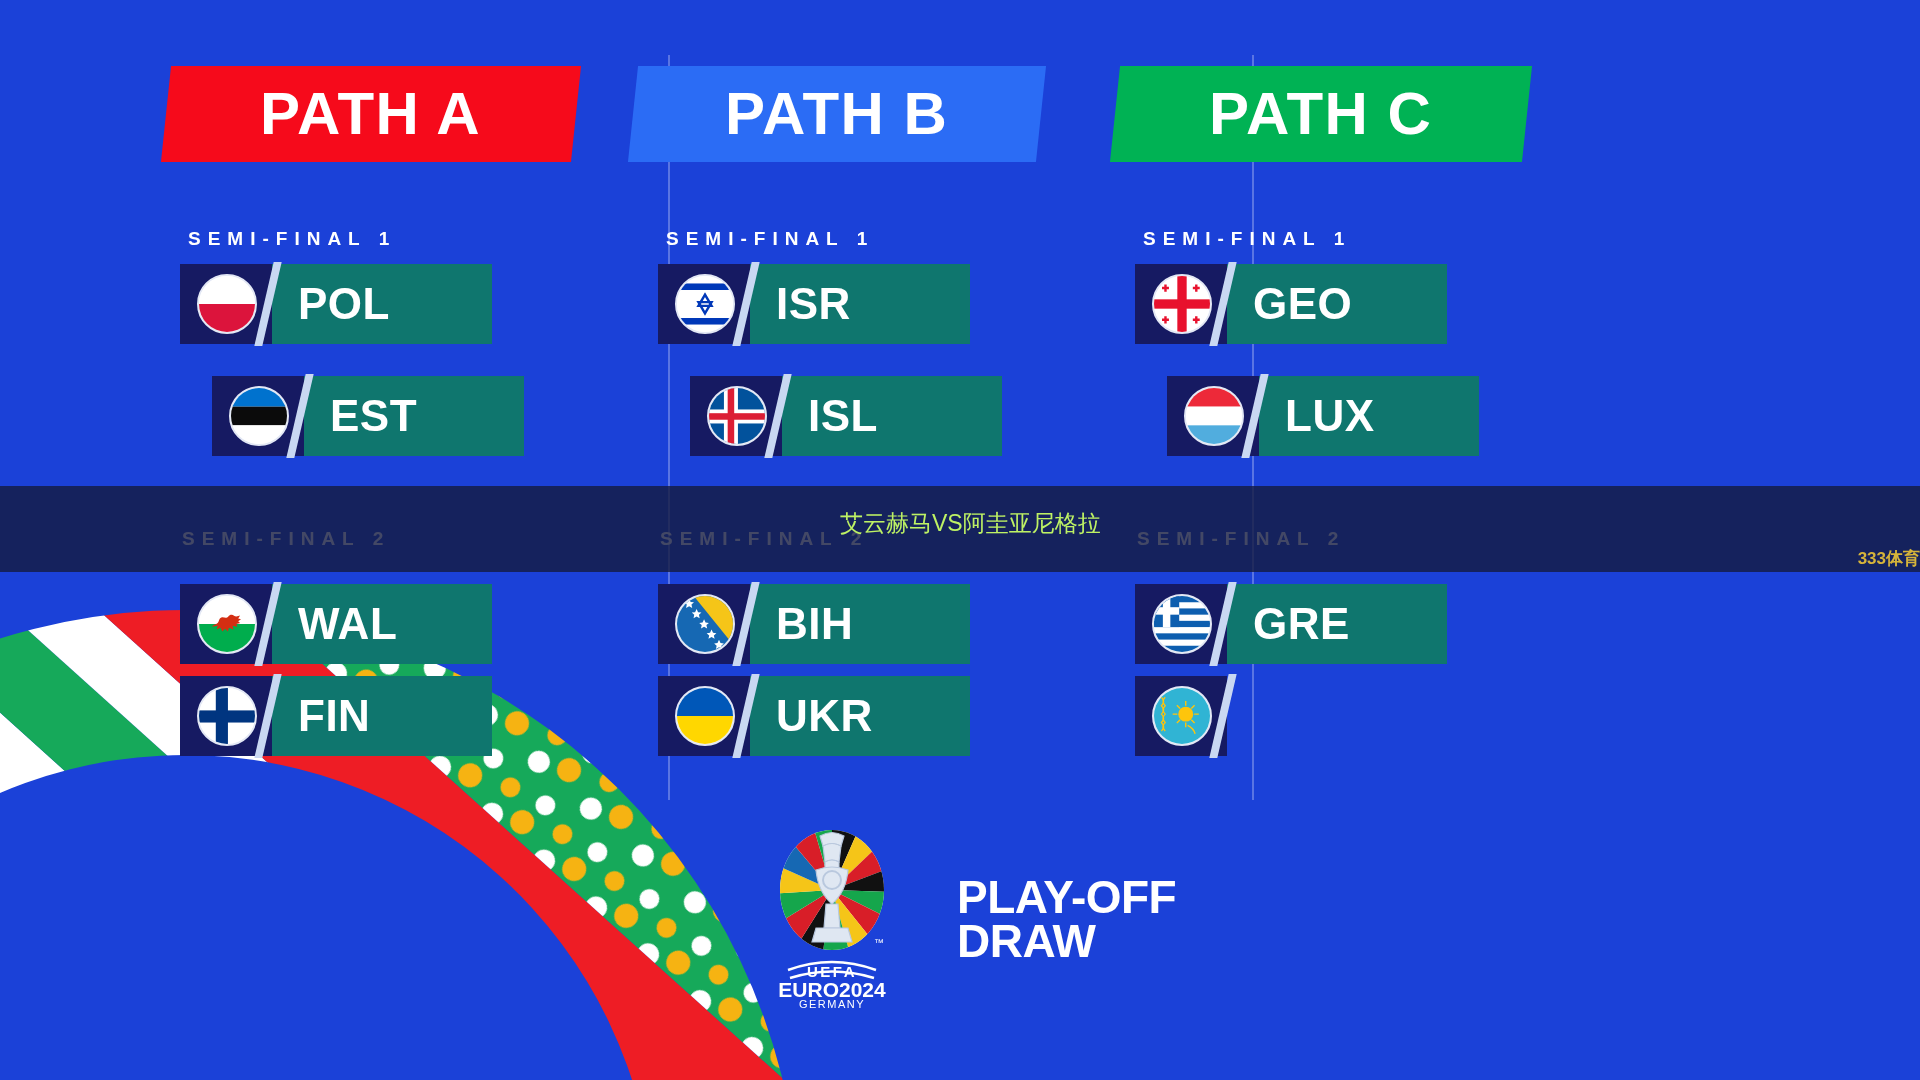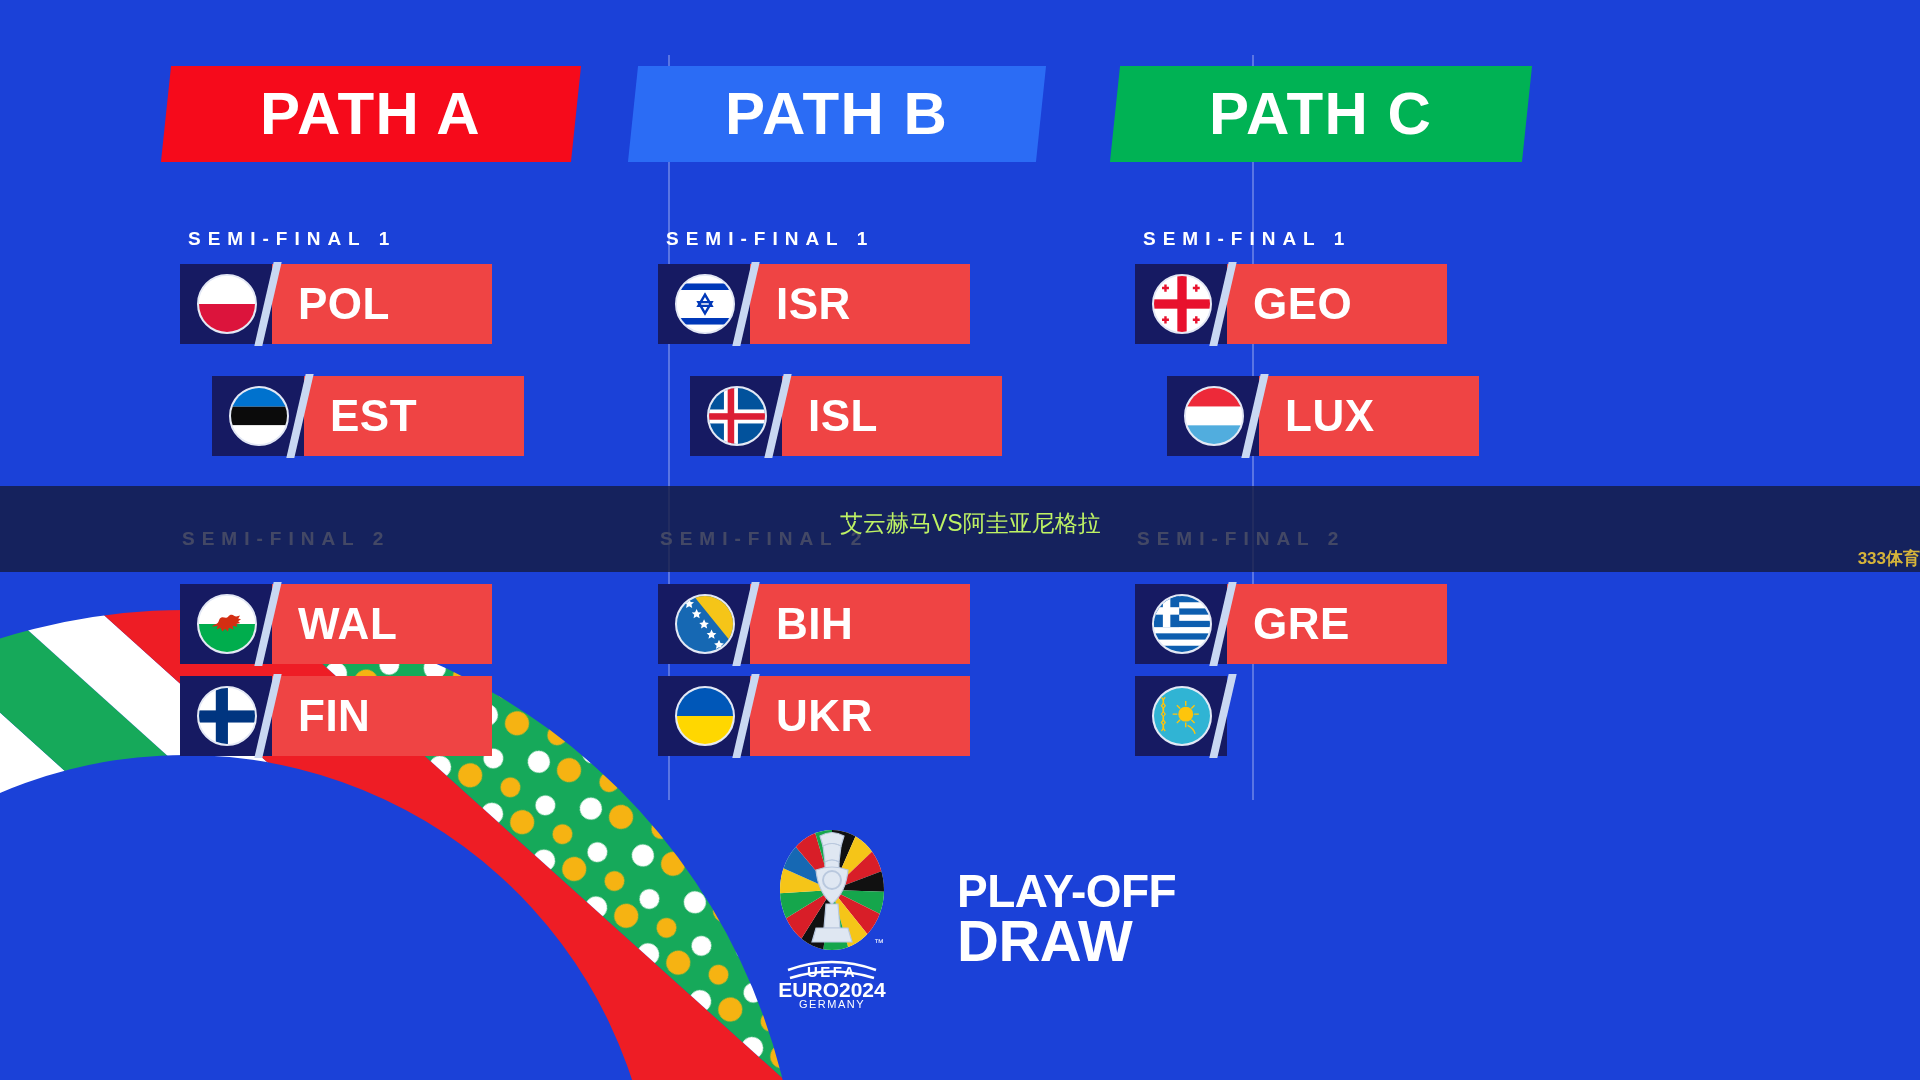--- a/index.html
+++ b/index.html
@@ -108,21 +108,21 @@
   .row-left {
     position: absolute;
     left: 0; top: 0;
     width: 92px; height: 80px;
     background: #161a62;
   }
   .row-right {
     position: absolute;
     left: 92px; top: 0;
     width: 220px; height: 80px;
-    background: #ef4444;
+    background: #0f766e;
     display: flex;
     align-items: center;
     padding-left: 26px;
   }
   .row-code {
     color: #ffffff;
     font-size: 44px;
     font-weight: 900;
     letter-spacing: 0.5px;
     line-height: 1;
@@ -161,21 +161,21 @@
   .euro-logo .trophy { width: 112px; height: 124px; }
   .euro-logo .uefa-mark { width: 120px; margin-top: 2px; }
   .playoff-title {
     color: #ffffff;
     font-weight: 900;
     line-height: 0.96;
     letter-spacing: -0.5px;
     margin-left: 35px;
   }
   .playoff-title .l1 { font-size: 46px; display: block; }
-  .playoff-title .l2 { font-size: 58px; display: block; }
+  .playoff-title .l2 { font-size: 46px; display: block; }
 
   
   .overlay-bar {
     position: absolute;
     left: 0; top: 486px;
     width: 1920px; height: 86px;
     background: rgba(20,26,62,0.80);
     z-index: 6;
   }
   .overlay-cn {

